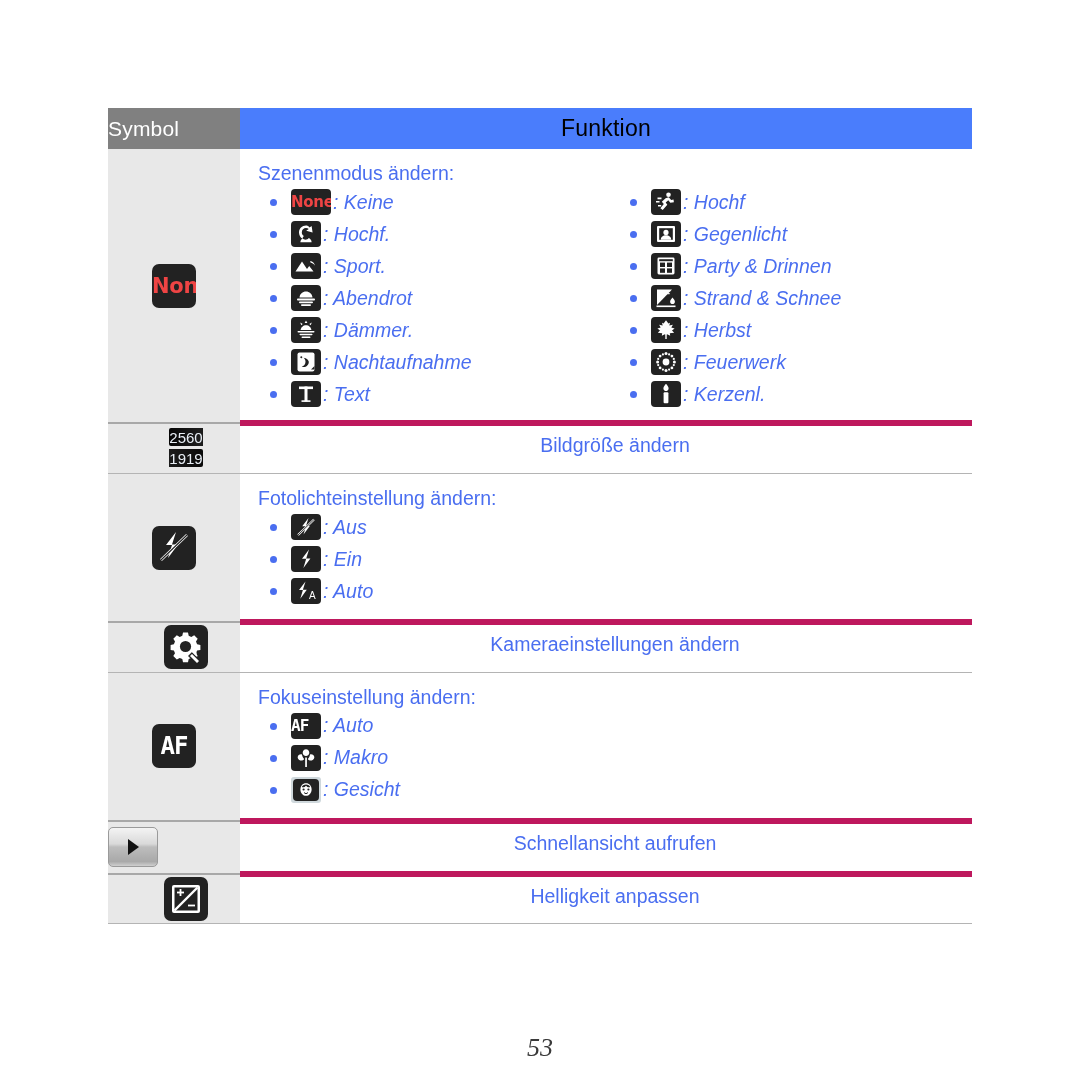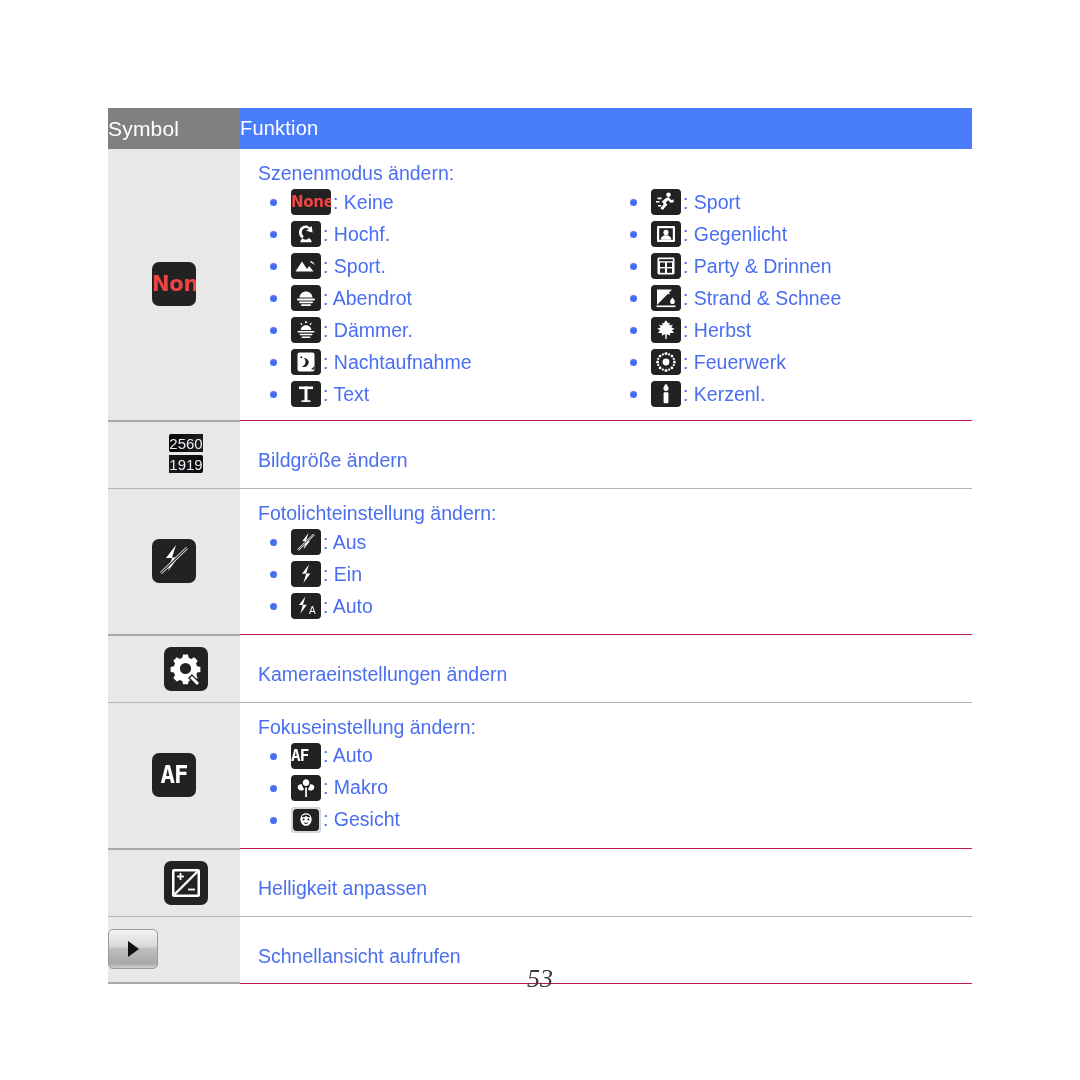--- a/index.html
+++ b/index.html
@@ -41,70 +41,70 @@
     color: #ffffff;
     font-size: 21px;
     height: 41px;
     text-align: left;
     padding-left: 24px;
     font-weight: normal;
     letter-spacing: .2px;
   }
   .hd-fn {
     background: #4a7dfc;
-    color: #ffffff;
-    font-size: 20px;
+    color: #000000;
+    font-size: 23px;
     height: 41px;
-    text-align: left;
+    text-align: center;
     padding-left: 18px;
     font-weight: normal;
     letter-spacing: .2px;
   }
 
   
   .sym-cell {
     background: #e8e8e8;
     text-align: center;
     border-bottom: 2px solid #a8a8a8;
   }
   .fn-cell {
     background: #ffffff;
     padding-left: 18px !important;
-    border-bottom: 1px solid #be185d;
+    border-bottom: 6px solid #be185d;
     color: #4a6ef0;
     font-size: 19px;
   }
   .fn-cell.thin, .sym-cell.thin { border-bottom: 1px solid #b4b4b4; padding-left: 24px; }
 
   .row-title {
     color: #4a6ef0;
     font-size: 19.5px;
     line-height: 1.15;
     padding: 13px 0 2px 0;
   }
-  .row-title.single { padding: 28px 0 16px 0; }
+  .row-title.single { padding: 8px 0 16px 0; text-align: center; }
 
   
   .blist { list-style: none; margin: 0; padding: 0 0 12px 0; }
   .blist li {
     display: flex;
     align-items: center;
     color: #4a6ef0;
     font-size: 19.5px;
     line-height: 1;
     padding: 3px 0;
   }
   .bullet {
     width: 7px; height: 7px;
     border-radius: 50%;
     background: #4a6ef0;
     margin: 0 14px 0 12px;
     flex: 0 0 auto;
   }
-  .li-txt { margin-left: 2px; white-space: nowrap; }
+  .li-txt { margin-left: 2px; white-space: nowrap; font-style: italic; }
 
   
   .two-col {
     display: flex;
     padding-bottom: 10px;
   }
   .two-col .blist { padding-bottom: 0; }
   .two-col .colA { width: 360px; }
   .two-col .colB { width: 330px; }
 
@@ -171,21 +171,21 @@
     background: #cfd8dc;
     padding: 2px;
     border-radius: 3px;
     display: inline-block;
   }
 
   
   .pageno {
     position: absolute;
     left: 0; right: 0;
-    top: 964px;
+    top: 1033px;
     text-align: center;
     font-family: "Liberation Serif", serif;
     font-style: italic;
     font-size: 26px;
     color: #3a3a3a;
   }
 </style>
 </head>
 <body>
 
@@ -306,21 +306,21 @@
                 <span class="bullet"></span>
                 <span class="ic ic-s">
                   <svg width="30" height="26" viewBox="0 0 30 26">
                       <g fill="#fff">
                     <circle cx="17.5" cy="5.8" r="2.3"></circle>
                     <path d="M14.6 9.2l-3.8 3.6 2 2.2-3.4 4.2 2.3 1.9 4.6-5.3-1.6-2.3 2.6-2.2 2 2.4 3.6-.5-.4-2.6-2.3.3-2.4-2.7z"></path>
                     <path d="M6.5 8.5h4v1.7h-4zM5 12h3.5v1.6H5zM7 16h3.2v1.6H7z"></path>
                   </g>
                     </svg>
                 </span>
-                <span class="li-txt">: Sport</span>
+                <span class="li-txt">: Hochf</span>
               </li>
               <li>
                 <span class="bullet"></span>
                 <span class="ic ic-s">
                   <svg width="30" height="26" viewBox="0 0 30 26">
                     <rect x="6" y="5" width="18" height="16" rx="1" fill="#fff"></rect>
                     <rect x="8.2" y="7.2" width="13.6" height="11.6" fill="#222"></rect>
                     <circle cx="15" cy="11.4" r="2.6" fill="#fff"></circle>
                     <path d="M9.8 18.8c0-3 2.3-4.6 5.2-4.6s5.2 1.6 5.2 4.6z" fill="#fff"></path>
                   </svg>
@@ -538,49 +538,49 @@
                   </svg>
                 </span>
               </span>
               <span class="li-txt">: Gesicht</span>
             </li>
           </ul>
         </td>
       </tr>
 
       <tr>
+        <td class="sym-cell">
+          <span class="play-box">
+            <svg width="20" height="22" viewBox="0 0 20 22">
+              <path d="M5 3l11 8-11 8z" fill="#111"></path>
+            </svg>
+          </span>
+        </td>
+        <td class="fn-cell">
+          <div class="row-title single">Schnellansicht aufrufen</div>
+        </td>
+      </tr>
+
+      <tr>
         <td class="sym-cell thin">
           <span class="ic ic-b">
             <svg width="44" height="44" viewBox="0 0 44 44">
               <rect x="8" y="8" width="28" height="28" rx="2" fill="#fff"></rect>
               <rect x="10.5" y="10.5" width="23" height="23" fill="#222"></rect>
               <path d="M33.5 10.5L10.5 33.5" stroke="#fff" stroke-width="2.4"></path>
               <g fill="#fff">
                 <rect x="13" y="14.6" width="7" height="1.8"></rect>
                 <rect x="15.6" y="12" width="1.8" height="7"></rect>
                 <rect x="24" y="27.6" width="7" height="1.8"></rect>
               </g>
             </svg>
           </span>
         </td>
         <td class="fn-cell thin">
           <div class="row-title single">Helligkeit anpassen</div>
         </td>
       </tr>
 
-      <tr>
-        <td class="sym-cell">
-          <span class="play-box">
-            <svg width="20" height="22" viewBox="0 0 20 22">
-              <path d="M5 3l11 8-11 8z" fill="#111"></path>
-            </svg>
-          </span>
-        </td>
-        <td class="fn-cell">
-          <div class="row-title single">Schnellansicht aufrufen</div>
-        </td>
-      </tr>
-
     </tbody>
   </table>
 
   <div class="pageno">53</div>
 </div>
 
 </body></html>

